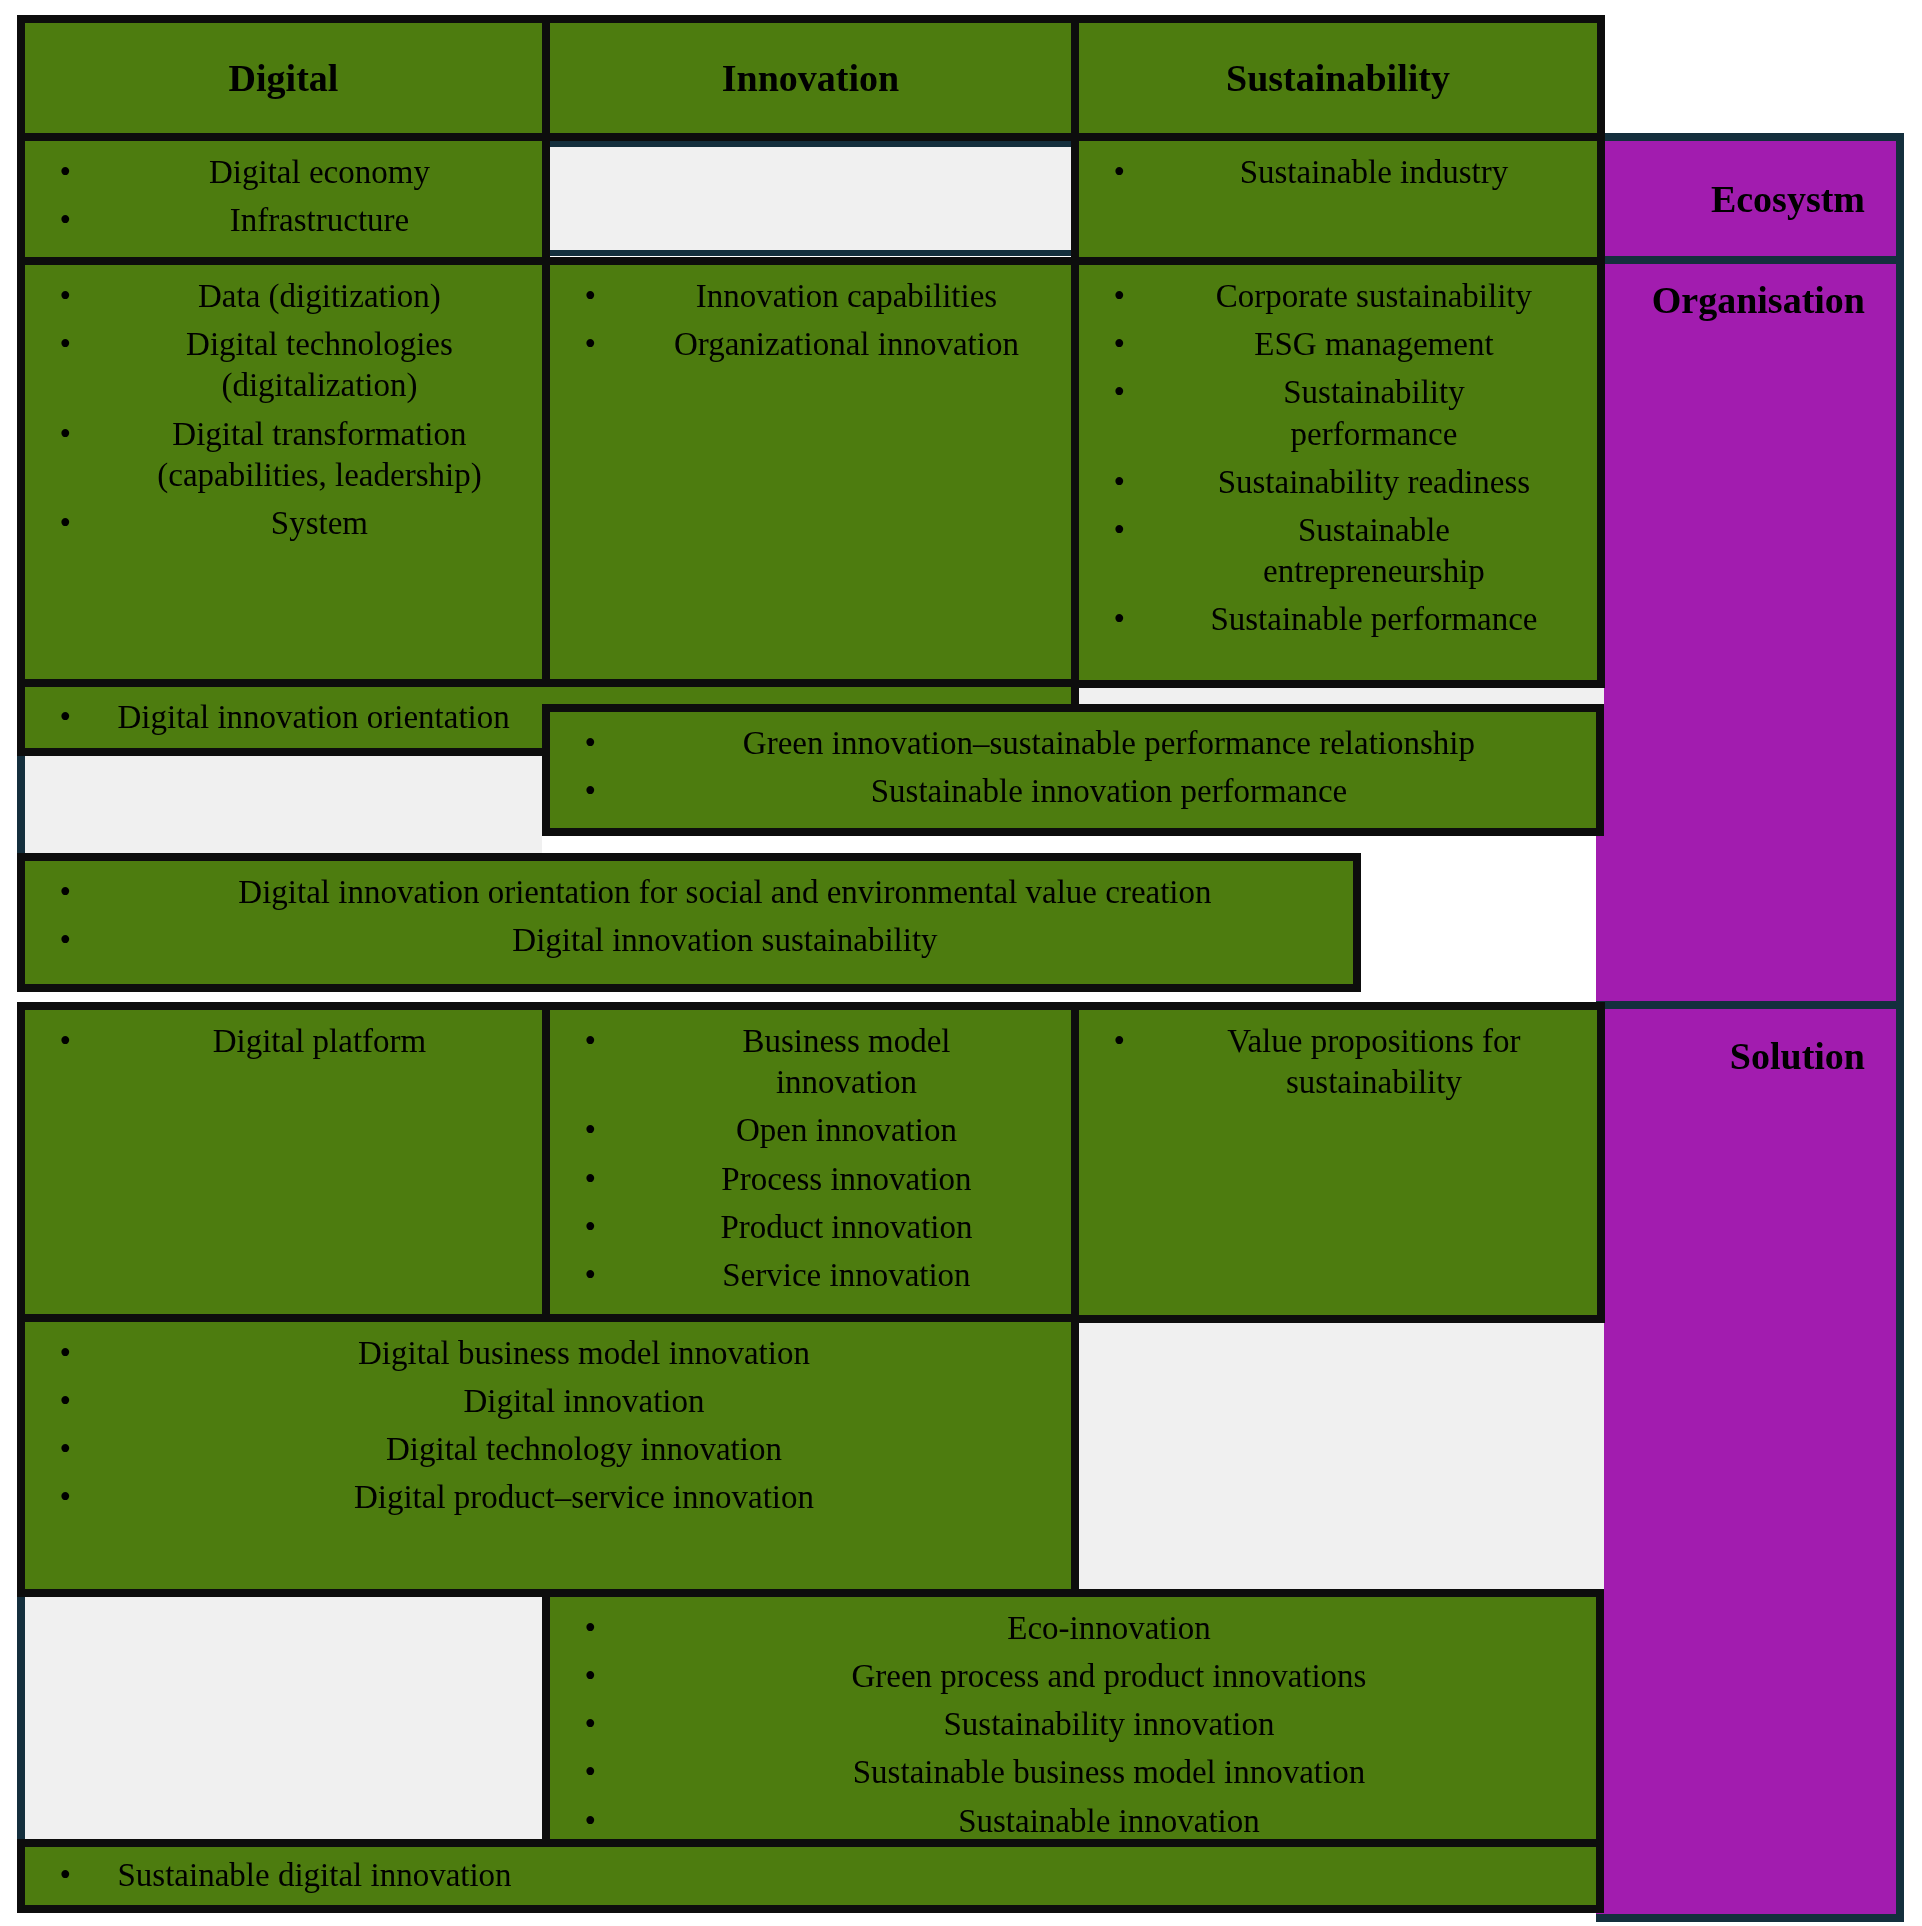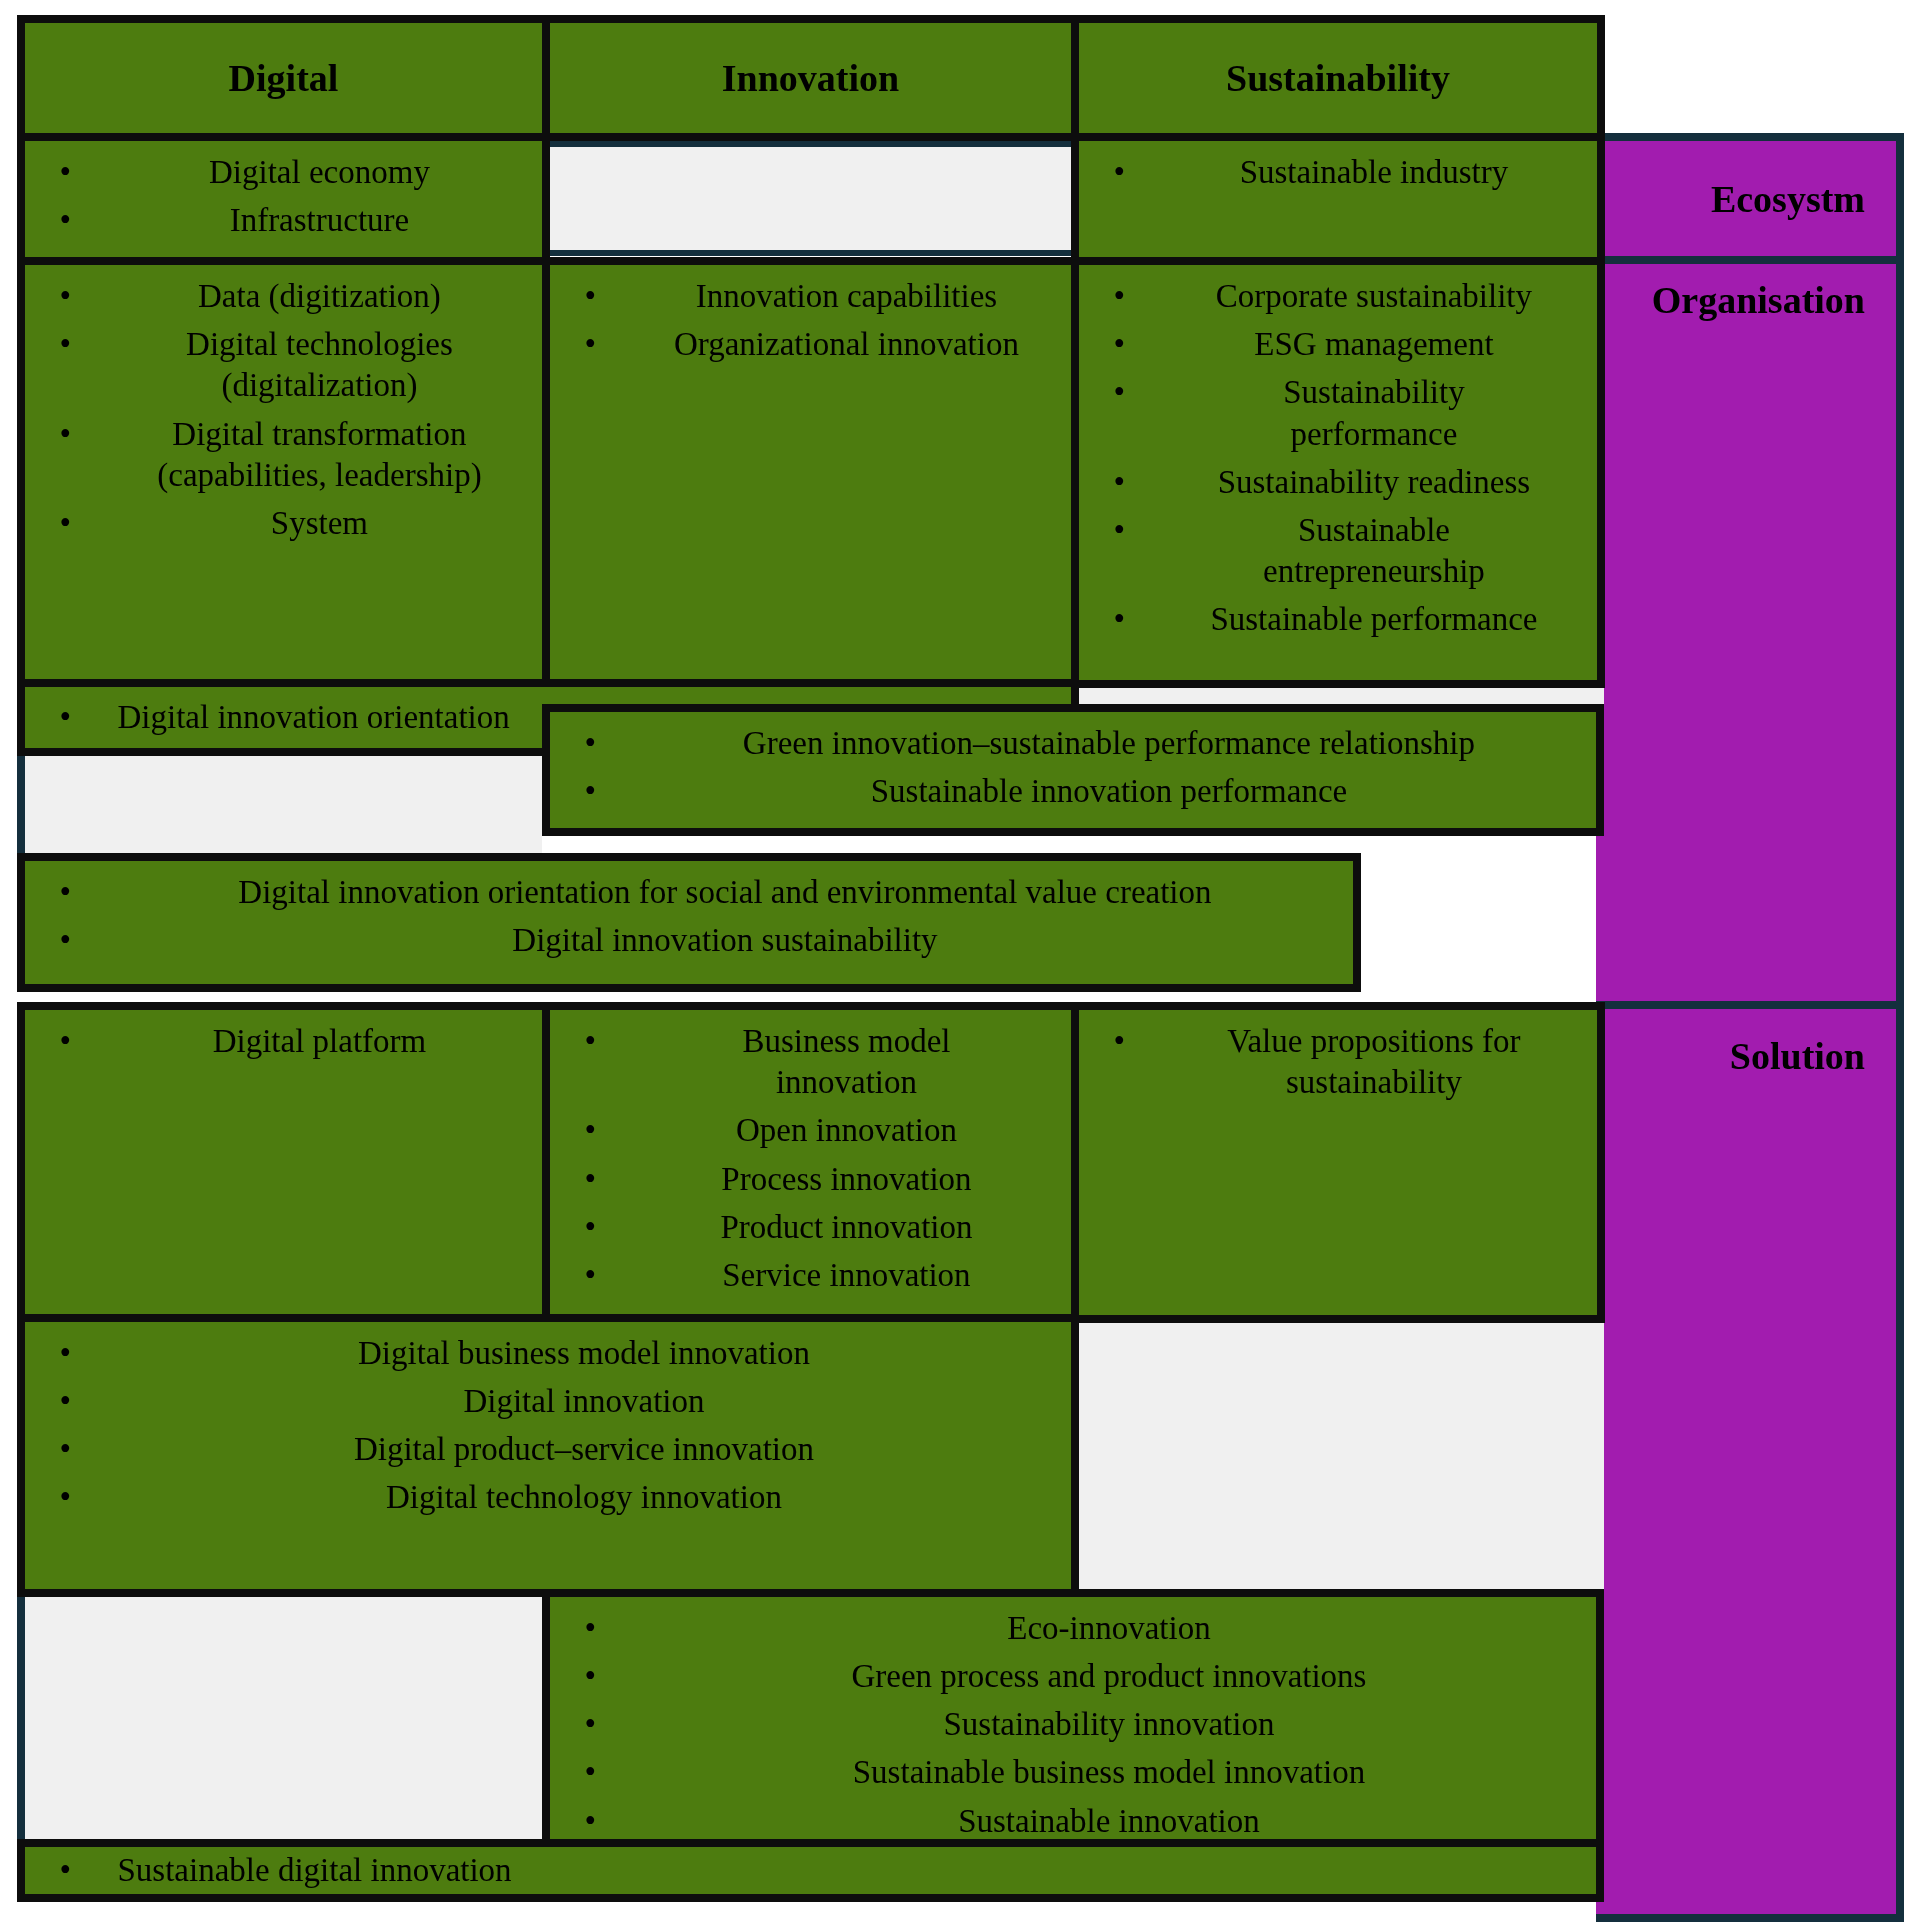--- a/index.html
+++ b/index.html
@@ -177,35 +177,35 @@
     <ul class="bullets">
         <li>Value propositions for
 sustainability</li>
       </ul>
   </div>
 
   <div class="cell" style="left:17px;top:1314px;width:1062px;height:283px;">
     <ul class="bullets">
         <li>Digital business model innovation</li>
         <li>Digital innovation</li>
+        <li>Digital technology innovation</li>
         <li>Digital product–service innovation</li>
-        <li>Digital technology innovation</li>
       </ul>
   </div>
 
   <div class="cell" style="left:542px;top:1589px;width:1062px;height:258px;">
     <ul class="bullets">
         <li>Eco-innovation</li>
         <li>Green process and product innovations</li>
         <li>Sustainability innovation</li>
         <li>Sustainable business model innovation</li>
         <li>Sustainable innovation</li>
       </ul>
   </div>
 
-  <div class="cell vcenter" style="left:17px;top:1839px;width:1587px;height:63px;">
+  <div class="cell vcenter" style="left:17px;top:1839px;width:1587px;height:74px;">
     <ul class="bullets">
         <li>Sustainable digital innovation</li>
       </ul>
   </div>
 
 </div>
 
 
 </body></html>

